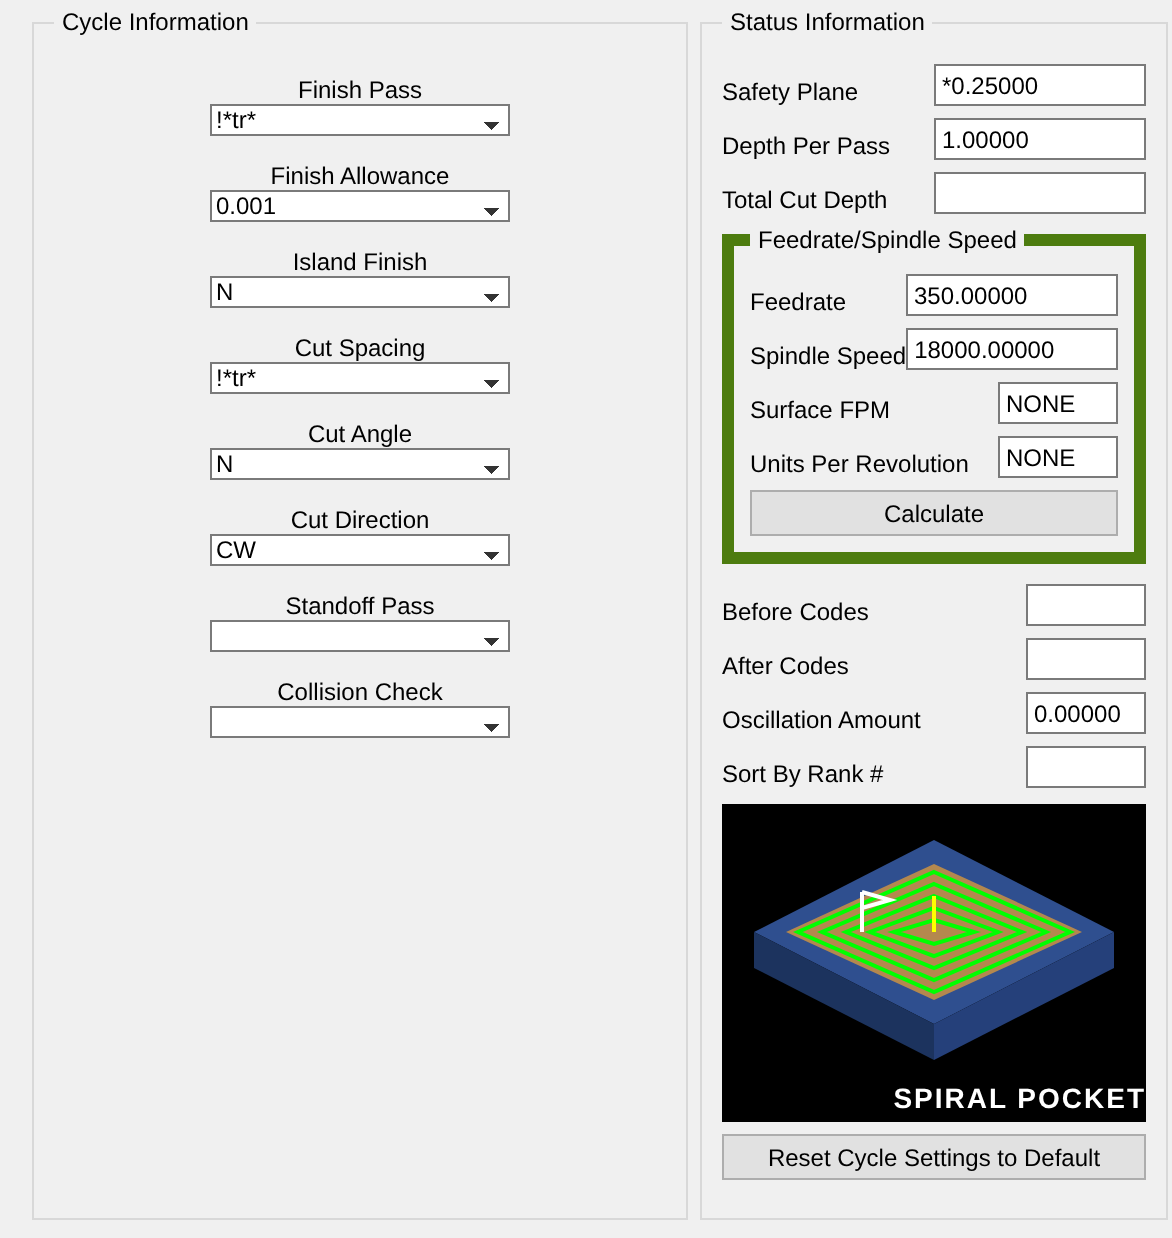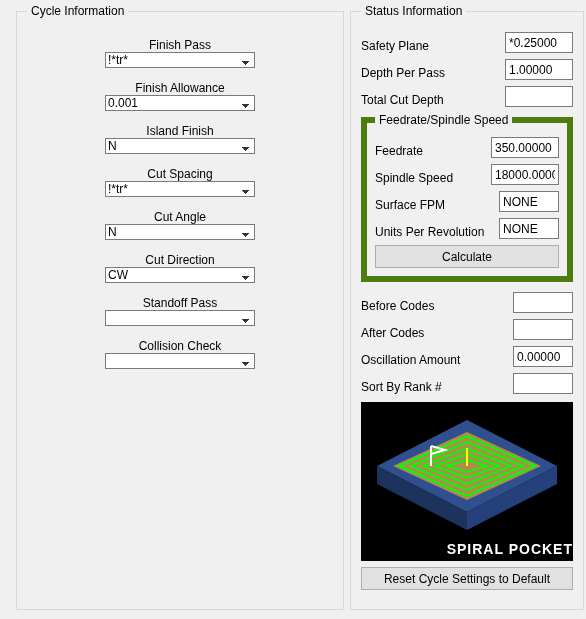--- a/index.html
+++ b/index.html
@@ -62,21 +62,21 @@
     font: inherit;
     padding: 0 2px;
     appearance: none;
     background-image: linear-gradient(45deg, transparent 50%, #333 50%),
                       linear-gradient(135deg, #333 50%, transparent 50%);
     background-position: right 8px top 8px, right 4px top 8px;
     background-size: 4px 4px, 4px 4px;
     background-repeat: no-repeat;
   }
   input.txt {
-    width: 68px;
+    width: 106px;
     height: 21px;
     border: 1px solid #7a7a7a;
     background: #fff;
     font: inherit;
     padding: 0 3px;
   }
   input.txt-sm { width: 60px; }
 
   fieldset.inner {
     border: 6px solid #4d7c0f;

